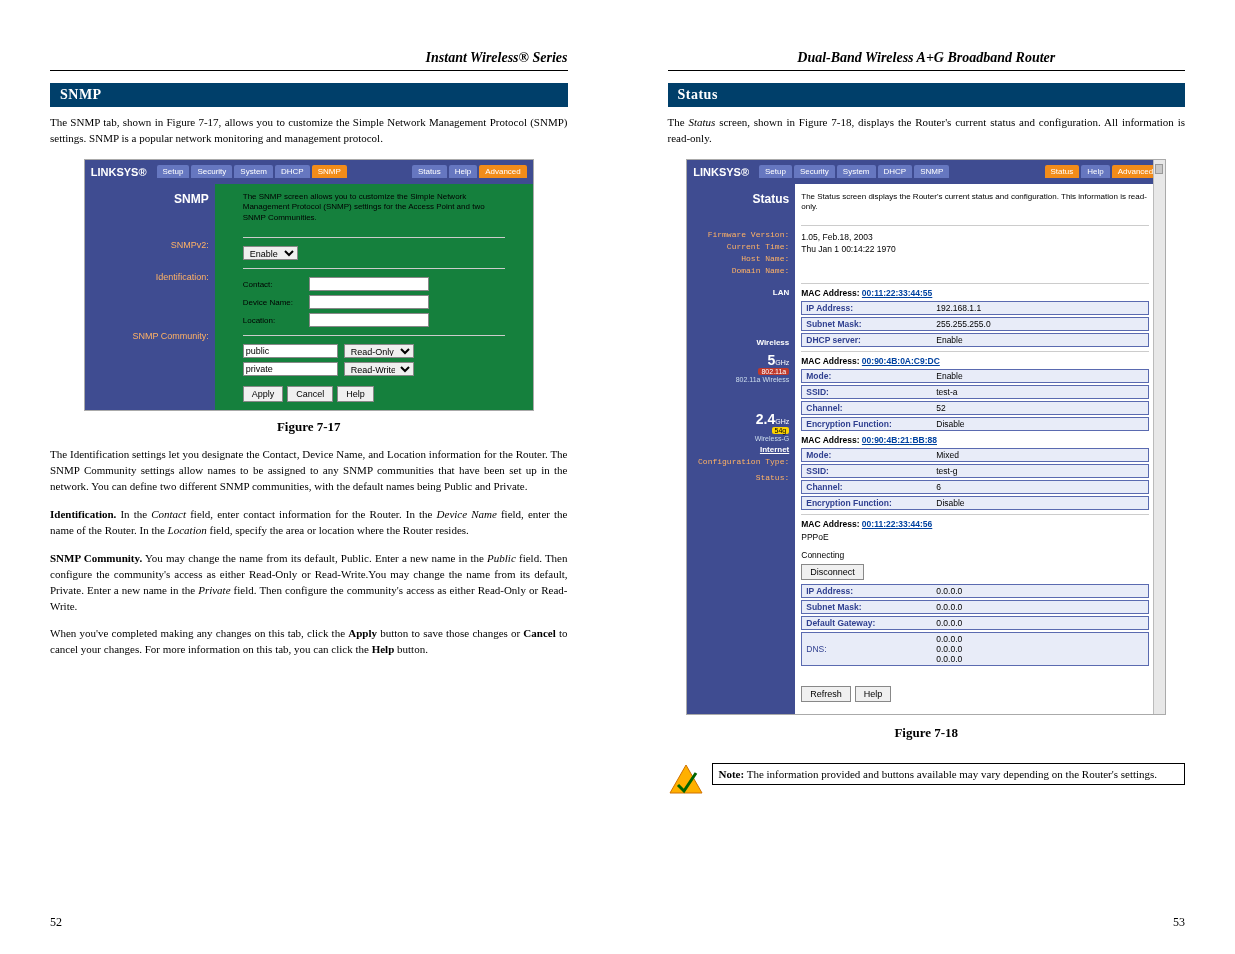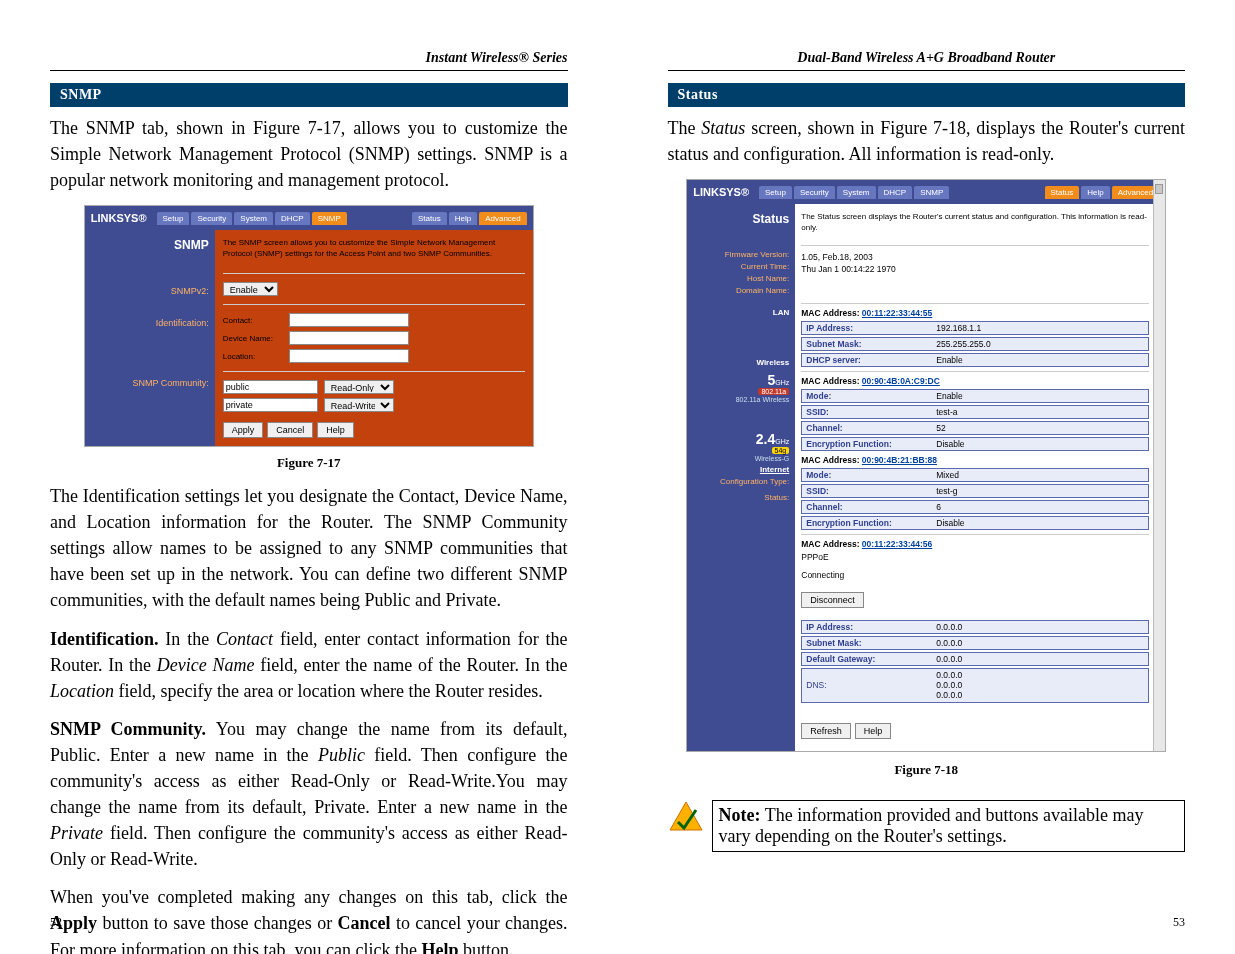--- a/index.html
+++ b/index.html
@@ -3,58 +3,58 @@
 <meta charset="utf-8">
 <style>
   * { box-sizing: border-box; margin: 0; padding: 0; }
   body { font-family: "Times New Roman", serif; background: #fff; color: #000; font-size: 14px; }
   .spread { display: flex; width: 1235px; height: 954px; margin: 0 auto; }
   .page { width: 50%; padding: 50px 50px 30px 50px; position: relative; display: flex; flex-direction: column; }
   .page-header { font-style: italic; font-weight: bold; font-size: 14px; padding-bottom: 4px; border-bottom: 1px solid #000; margin-bottom: 12px; }
   .page.left .page-header { text-align: right; }
   .page.right .page-header { text-align: center; }
   .section-bar { background: #003f6a; color: #fff; font-weight: bold; padding: 4px 10px; font-size: 14px; letter-spacing: .5px; margin-bottom: 8px; }
-  .body-text { font-size: 18px; line-height: 1.45; text-align: justify; margin-bottom: 12px; }
+  .body-text { font-size: 11px; line-height: 1.45; text-align: justify; margin-bottom: 12px; }
   .fig-caption { text-align: center; font-weight: bold; font-size: 13px; margin: 6px 0 12px; }
   .page-num { position: absolute; bottom: 24px; font-size: 12px; }
   .page.left .page-num { left: 50px; }
   .page.right .page-num { right: 50px; }
   .note-box { display: flex; align-items: flex-start; gap: 8px; margin-top: 10px; }
-  .note-frame { border: 1px solid #000; padding: 4px 6px; font-size: 18px; flex: 1; }
+  .note-frame { border: 1px solid #000; padding: 4px 6px; font-size: 11px; flex: 1; }
   .note-icon { width: 36px; height: 34px; }
 
   
   .fig-shot { width: 450px; margin: 0 auto 2px; border: 1px solid #aaa; font-family: Arial, sans-serif; font-size: 9px; color: #000; }
   .ui-top { background: #3f4c91; display: flex; align-items: center; height: 24px; padding: 0 6px; }
   .ui-logo { color: #fff; font-weight: bold; font-size: 11px; flex-shrink: 0; }
   .ui-tabs { display: flex; gap: 2px; margin-left: 10px; }
   .ui-tab { background: #6677c0; color: #fff; padding: 2px 6px; font-size: 8px; border-radius: 2px 2px 0 0; cursor: pointer; }
   .ui-tab.active { background: #f28c1a; }
   .ui-tabs-right { display: flex; gap: 2px; margin-left: auto; }
   .ui-body { display: flex; background: #fff; }
   .ui-side { width: 130px; background: #3f4c91; color: #fff; font-size: 9px; text-align: right; padding: 8px 6px 8px 4px; }
   .ui-side .side-title { font-weight: bold; font-size: 12px; color: #fff; margin-bottom: 22px; }
   .ui-side .side-row { margin-bottom: 6px; line-height: 1.3; }
   .ui-side .side-label { color: #ffb265; text-align: right; }
-  .ui-main { flex:1; padding: 8px 8px; background: #c2410c; }
+  .ui-main { flex:1; padding: 8px 28px; background: #15803d; }
   .ui-desc { font-size: 8px; color: #000; margin-bottom: 14px; line-height: 1.3; }
   .ui-field-row { display: flex; align-items: center; gap: 6px; margin-bottom: 4px; }
   .ui-label-s { width: 60px; font-size: 8px; }
   .ui-select { font-size: 9px; border:1px solid #888; padding:1px 2px; background:#efefef; height:14px; }
   .ui-input { border:1px solid #888; height:14px; background:#fff; font-size:9px; padding:0 2px; }
   .ui-btn { font-size:9px; border:1px solid #888; background:#f0f0f0; padding:1px 8px; cursor:pointer; height:16px; }
   .ui-btn-row { display:flex; gap:4px; margin-top:10px; }
 
   
   .fig-shot2 { width: 480px; margin: 0 auto 4px; border:1px solid #aaa; font-family: Arial, sans-serif; font-size: 8.5px; background:#fff; position:relative; }
   .ui2-header { background:#3f4c91; height:24px; display:flex; align-items:center; padding:0 6px; }
   .ui2-body { display:flex; }
   .ui2-side { width:108px; background:#3f4c91; color:#fff; text-align:right; padding:8px 6px 8px 4px; font-size:8px; }
   .ui2-side .title { font-weight:bold; color:#fff; font-size:12px; margin-bottom:14px; }
-  .ui2-side .lab-or { color:#ffb265; margin-bottom:3px; }
+  .ui2-side .lab-or { color:#ffb265; margin-bottom:3px;font-family:Liberation Mono, monospace; }
   .ui2-side .lab-wt { color:#fff; margin-bottom:3px; }
   .ui2-side .band5 { color:#fff; margin-top:6px; }
   .ui2-side .band24 { color:#fff; margin-top:6px; }
   .ui2-side .band-sub { color:#cde; font-size:7px; margin-bottom:3px; }
   .ui2-main { flex:1; padding:8px 6px 12px; }
   .ui2-desc { font-size:8px; color:#000; margin-bottom:12px; line-height:1.3; }
   .mac-line { font-weight:bold; color:#000; margin:4px 0 3px; }
   .mac-line .mac { color:#0042a0; text-decoration:underline; font-weight:bold; }
   .attr-box { border:1px solid #5a6ab0; background:#e8ecf8; padding:1px 4px; margin-bottom:2px; display:flex; }
   .attr-box .ak { color:#304090; width:130px;font-weight:bold; }
@@ -267,21 +267,21 @@
             </div>
           <div style="border-top:1px solid #ccc;margin:4px 0;"></div>
           <div class="mac-line"><span>MAC Address: </span><span class="mac">00:11:22:33:44:56</span></div>
           <div class="plain-row">
               <span class="av">PPPoE</span>
             </div>
           <div style="height:6px"></div>
           <div class="plain-row">
               <span class="av">Connecting</span>
             </div>
-          <div style="margin:12px 0;"><button class="ui-btn">Disconnect</button></div>
+          <div style="margin:4px 0;"><button class="ui-btn">Disconnect</button></div>
           <div class="attr-box">
               <span class="ak">IP Address:</span>
               <span class="av">0.0.0.0</span>
             </div>
           <div class="attr-box">
               <span class="ak">Subnet Mask:</span>
               <span class="av">0.0.0.0</span>
             </div>
           <div class="attr-box">
               <span class="ak">Default Gateway:</span>

